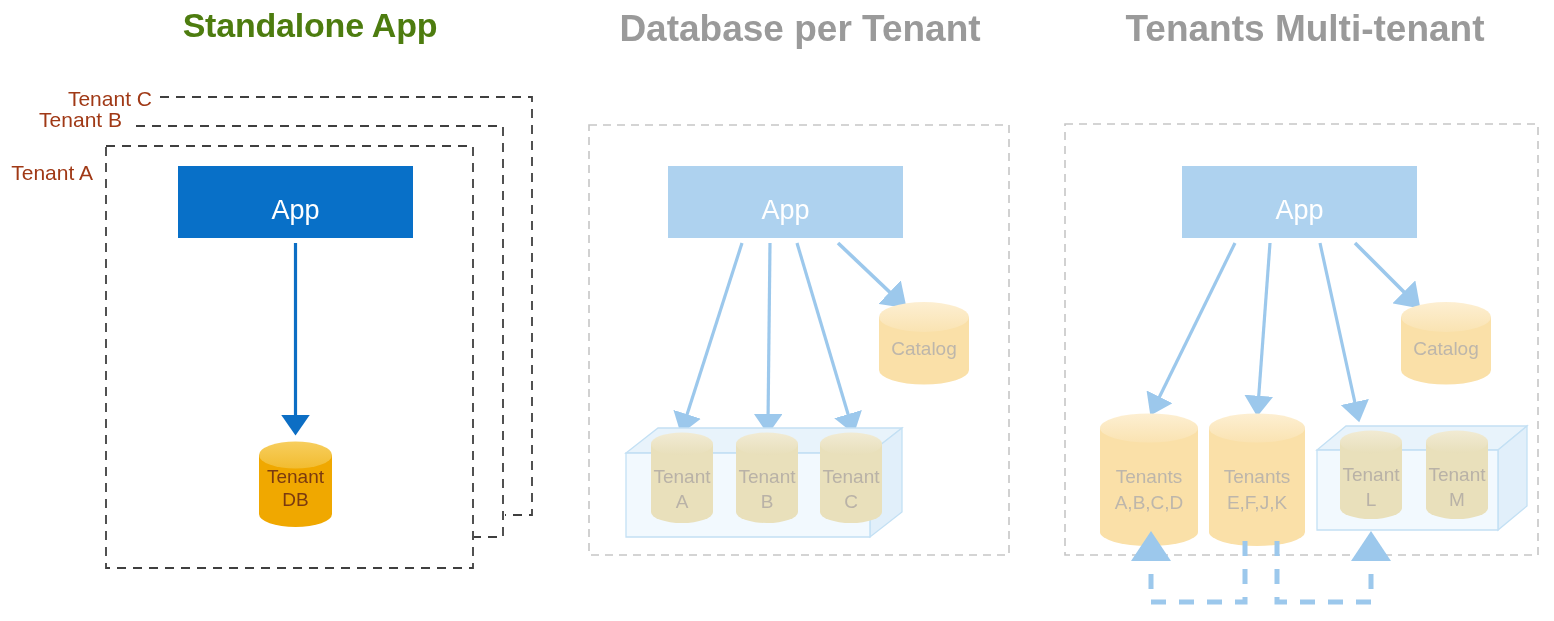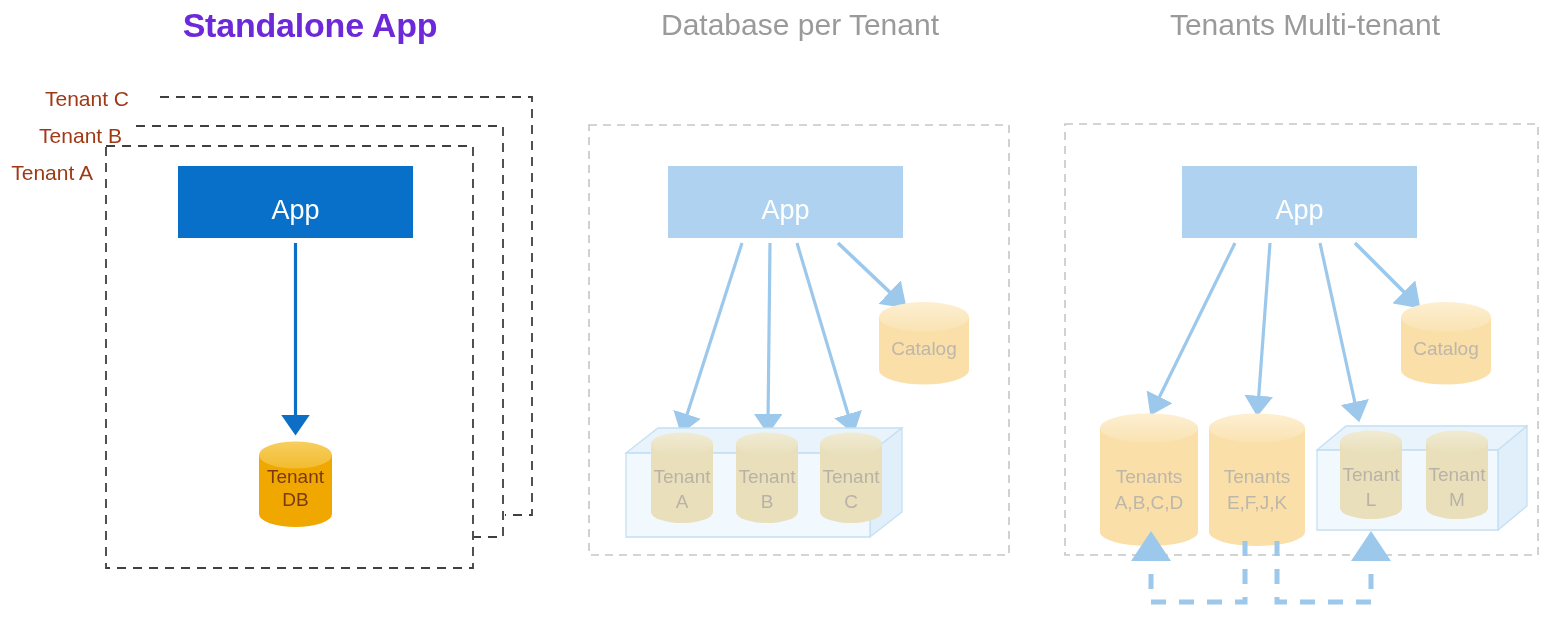--- a/index.html
+++ b/index.html
@@ -1,41 +1,41 @@
 <!DOCTYPE html>
 <html><head>
 <meta charset="utf-8">
 <style>
   html,body{margin:0;padding:0;background:#ffffff;}
   body{width:1554px;height:621px;overflow:hidden;
        font-family:"Liberation Sans","DejaVu Sans",sans-serif;}
   #stage{position:relative;width:1554px;height:621px;}
   svg.layer{position:absolute;left:0;top:0;width:1554px;height:621px;}
   .ttl{position:absolute;text-align:center;white-space:nowrap;}
-  .ttl-main{font-size:34px;font-weight:bold;color:#6d28d9;letter-spacing:-0.2px;}
-  .ttl-dim{font-size:30px;font-weight:normal;color:#9a9a9a;}
+  .ttl-main{font-size:34px;font-weight:bold;color:#4d7c0f;letter-spacing:-0.2px;}
+  .ttl-dim{font-size:37px;font-weight:bold;color:#9a9a9a;}
   .lbl{position:absolute;white-space:nowrap;}
   .tenant-lbl{font-size:21px;color:#a03916;text-align:right;}
   .app-lbl-strong{font-size:27px;fill:#ffffff;}
   .app-lbl-dim{font-size:27px;fill:#ffffff;}
   .cyl-lbl-strong{font-size:19px;fill:#7a3a10;}
   .cyl-lbl-dim{font-size:19px;fill:#bdb6ab;}
   .cyl-lbl-dim2{font-size:19px;fill:#b9b2a7;}
 </style>
 </head>
 <body>
 
 <div id="stage">
 
   <div class="ttl ttl-main" style="left:10px;top:6px;width:600px;">Standalone App</div>
   <div class="ttl ttl-dim" style="left:560px;top:8px;width:480px;">Database per Tenant</div>
   <div class="ttl ttl-dim" style="left:1065px;top:8px;width:480px;">Tenants Multi-tenant</div>
 
-  <div class="lbl tenant-lbl" style="left:11px;top:87px;width:152px;text-align:center;">Tenant C</div>
-  <div class="lbl tenant-lbl" style="left:0px;top:124px;width:122px;">Tenant B</div>
+  <div class="lbl tenant-lbl" style="left:0px;top:87px;width:152px;">Tenant C</div>
+  <div class="lbl tenant-lbl" style="left:0px;top:108px;width:122px;">Tenant B</div>
   <div class="lbl tenant-lbl" style="left:0px;top:145px;width:93px;margin-top:16px;">Tenant A</div>
 
   <svg class="layer" viewBox="0 0 1554 621">
     <defs>
       <marker id="ah-strong" markerWidth="9" markerHeight="9" refX="3.2" refY="4.5" orient="auto" markerUnits="strokeWidth">
         <path d="M0,0 L0,9 L6.5,4.5 z" fill="#0C6EC4"></path>
       </marker>
       <marker id="ah-dim" markerWidth="9" markerHeight="9" refX="3.2" refY="4.5" orient="auto" markerUnits="strokeWidth">
         <path d="M0,0 L0,9 L6.5,4.5 z" fill="#9CC8EC"></path>
       </marker>

